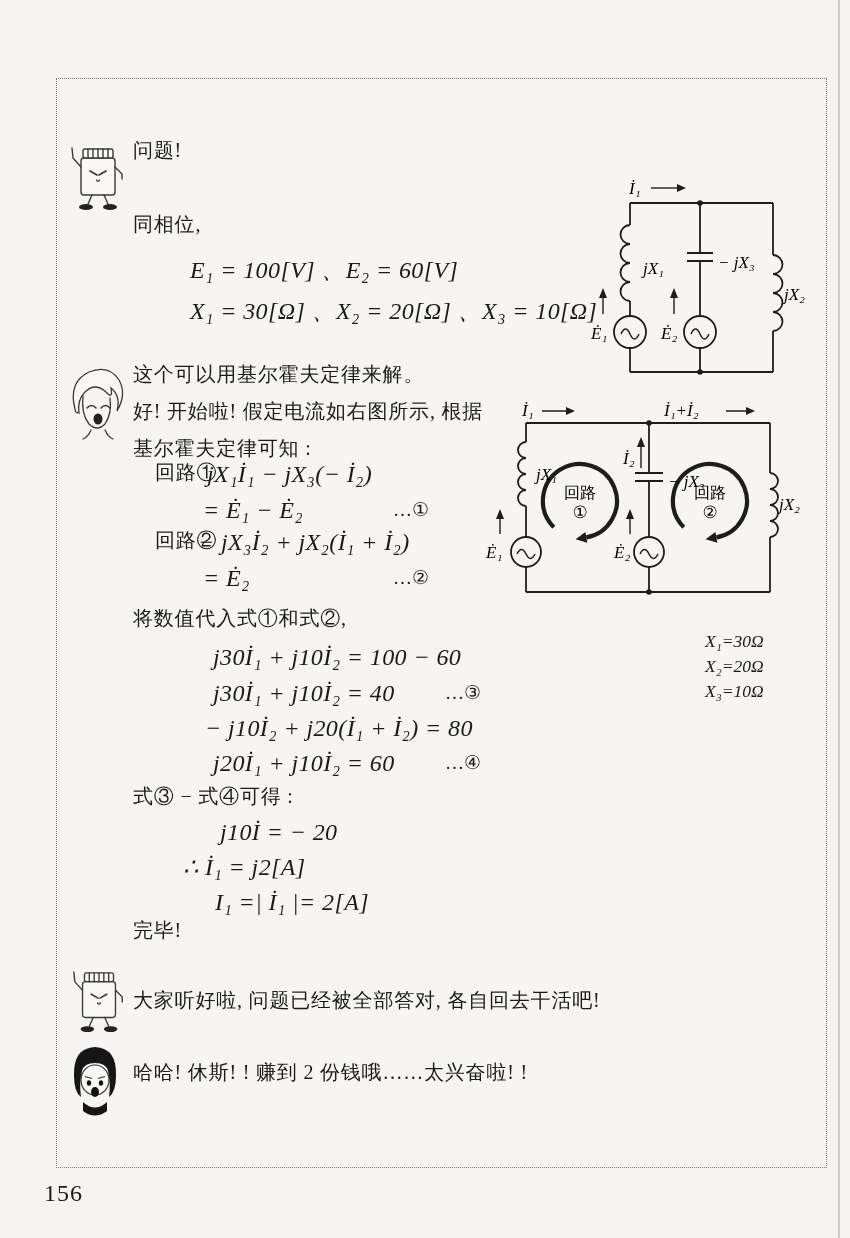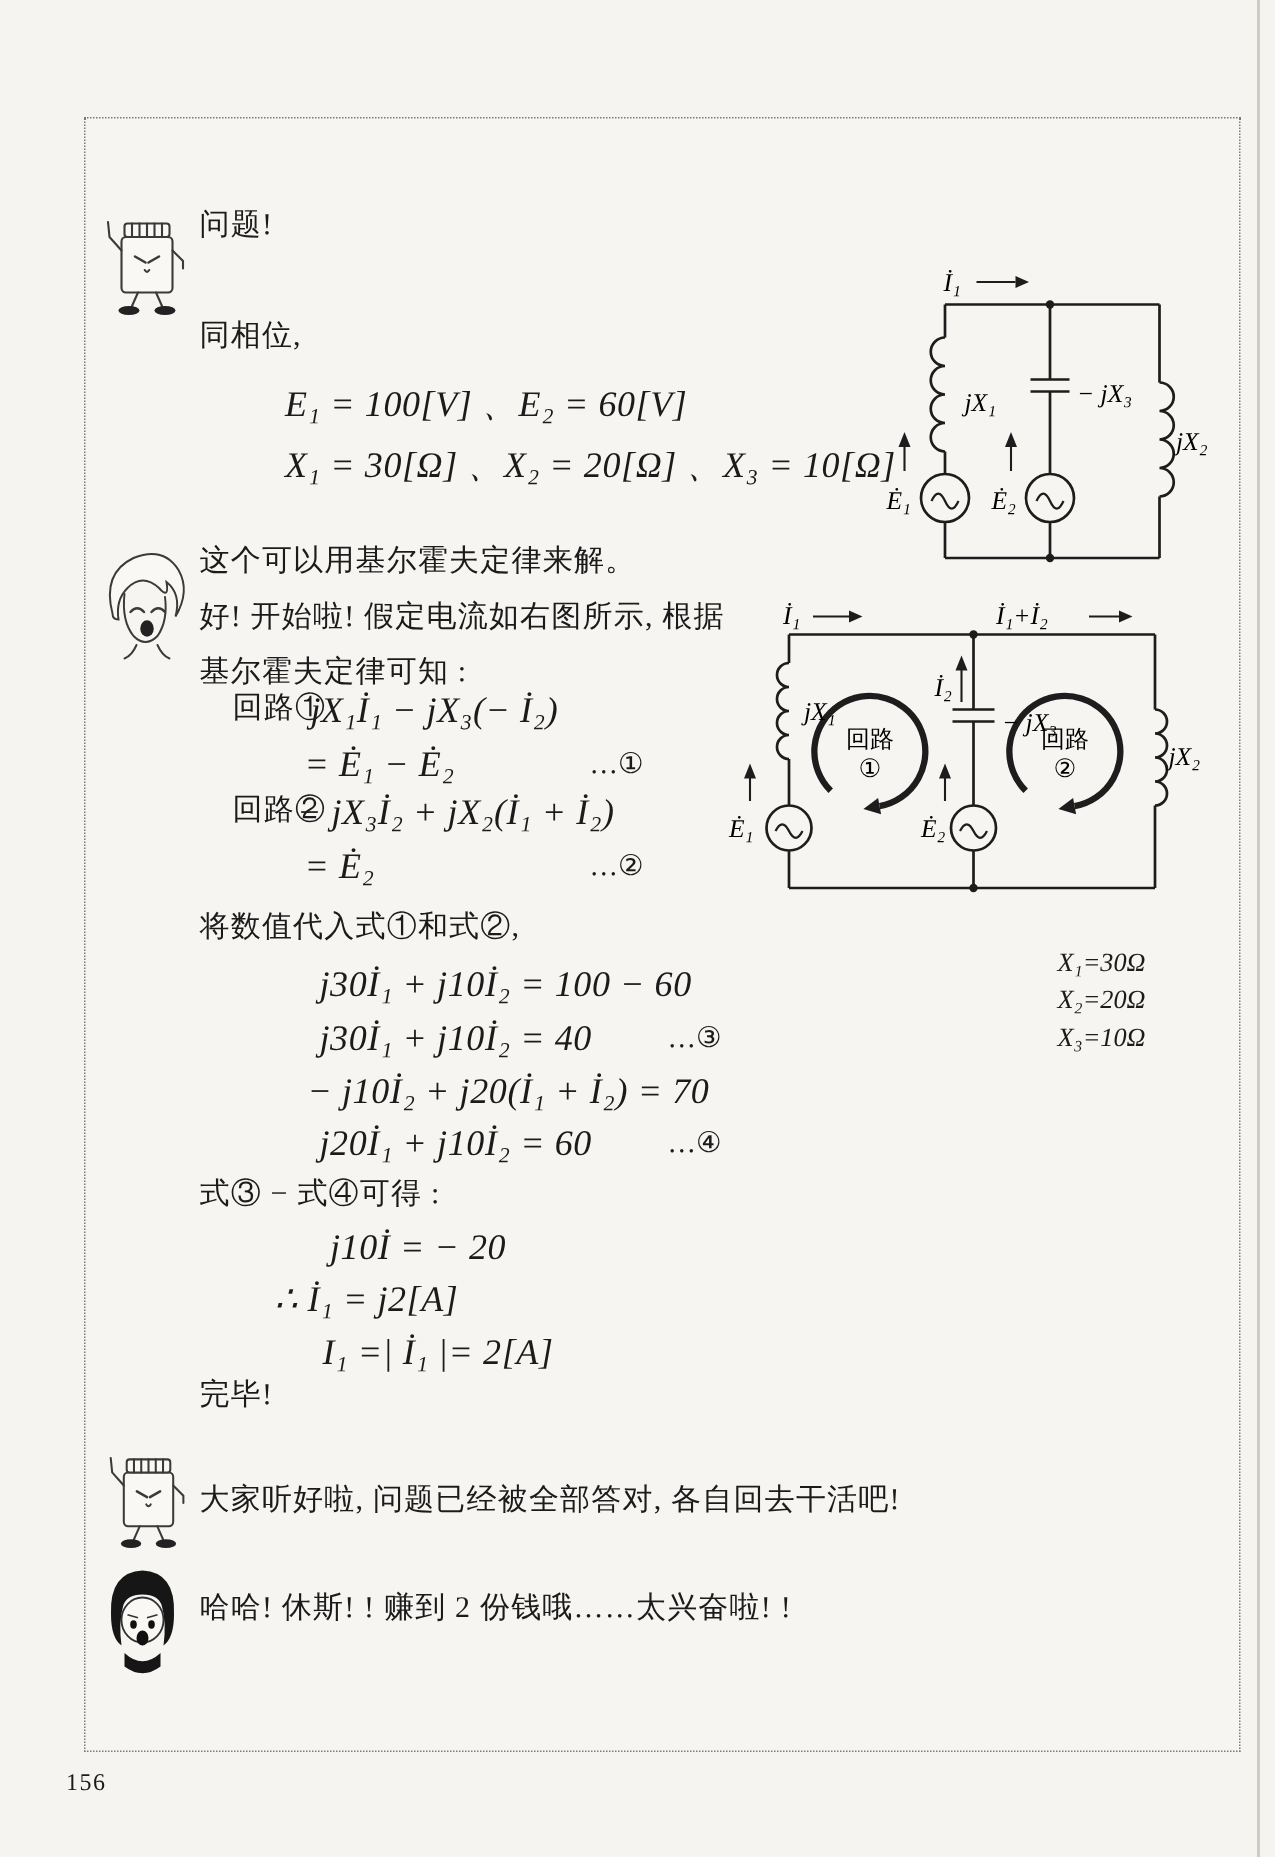--- a/index.html
+++ b/index.html
@@ -12,21 +12,21 @@
   .eq{position:absolute;font-size:24px;line-height:1;white-space:nowrap;font-style:italic;
       letter-spacing:0.4px;}
   .tag{position:absolute;font-size:19px;line-height:1;white-space:nowrap;font-style:normal;}
   .icon{position:absolute;}
   svg text{font-family:"Liberation Serif","DejaVu Serif",serif;}
   .clab{font-size:17px;font-style:italic;}
   .cjk{font-size:16px;font-style:normal;}
   .cnum{font-size:17px;font-style:normal;}
   #xvals{position:absolute;left:694px;top:629px;font-size:17.5px;font-style:italic;
          line-height:25px;white-space:nowrap;margin-left:11px;}
-  #page-num{position:absolute;left:44px;top:1180px;font-size:16px;letter-spacing:1px;text-align:center;}
+  #page-num{position:absolute;left:44px;top:1180px;font-size:24px;letter-spacing:1px;text-align:center;}
 </style>
 </head>
 <body>
 
 <div id="page">
   <div id="border-box"></div>
   <div id="scan-edge"></div>
 
   <svg class="icon" style="left:66px;top:138px" width="64" height="80" viewBox="0 0 64 80">
     <g stroke="#3a3a3a" fill="none" stroke-width="1.4" stroke-linecap="round">
@@ -155,21 +155,21 @@
   <div id="xvals">
     <div>X₁=30Ω</div>
     <div>X₂=20Ω</div>
     <div>X₃=10Ω</div>
   </div>
 
   <div class="t" style="left:133px;top:608px">将数值代入式①和式②,</div>
   <div class="eq" style="left:213px;top:645px">j30İ₁ + j10İ₂ = 100 − 60</div>
   <div class="eq" style="left:213px;top:681px">j30İ₁ + j10İ₂ = 40</div>
   <div class="tag" style="left:445px;top:683px">…③</div>
-  <div class="eq" style="left:205px;top:716px">− j10İ₂ + j20(İ₁ + İ₂) = 70</div>
+  <div class="eq" style="left:205px;top:716px">− j10İ₂ + j20(İ₁ + İ₂) = 80</div>
   <div class="eq" style="left:213px;top:751px">j20İ₁ + j10İ₂ = 60</div>
   <div class="tag" style="left:445px;top:753px">…④</div>
 
   <div class="t" style="left:133px;top:786px">式③ − 式④可得 :</div>
   <div class="eq" style="left:220px;top:820px">j10İ = − 20</div>
   <div class="eq" style="left:183px;top:855px">∴ İ₁ = j2[A]</div>
   <div class="eq" style="left:215px;top:890px">I₁ =| İ₁ |= 2[A]</div>
   <div class="t" style="left:133px;top:920px">完毕!</div>
 
   <svg class="icon" style="left:68px;top:962px" width="62" height="78" viewBox="0 0 64 80">

